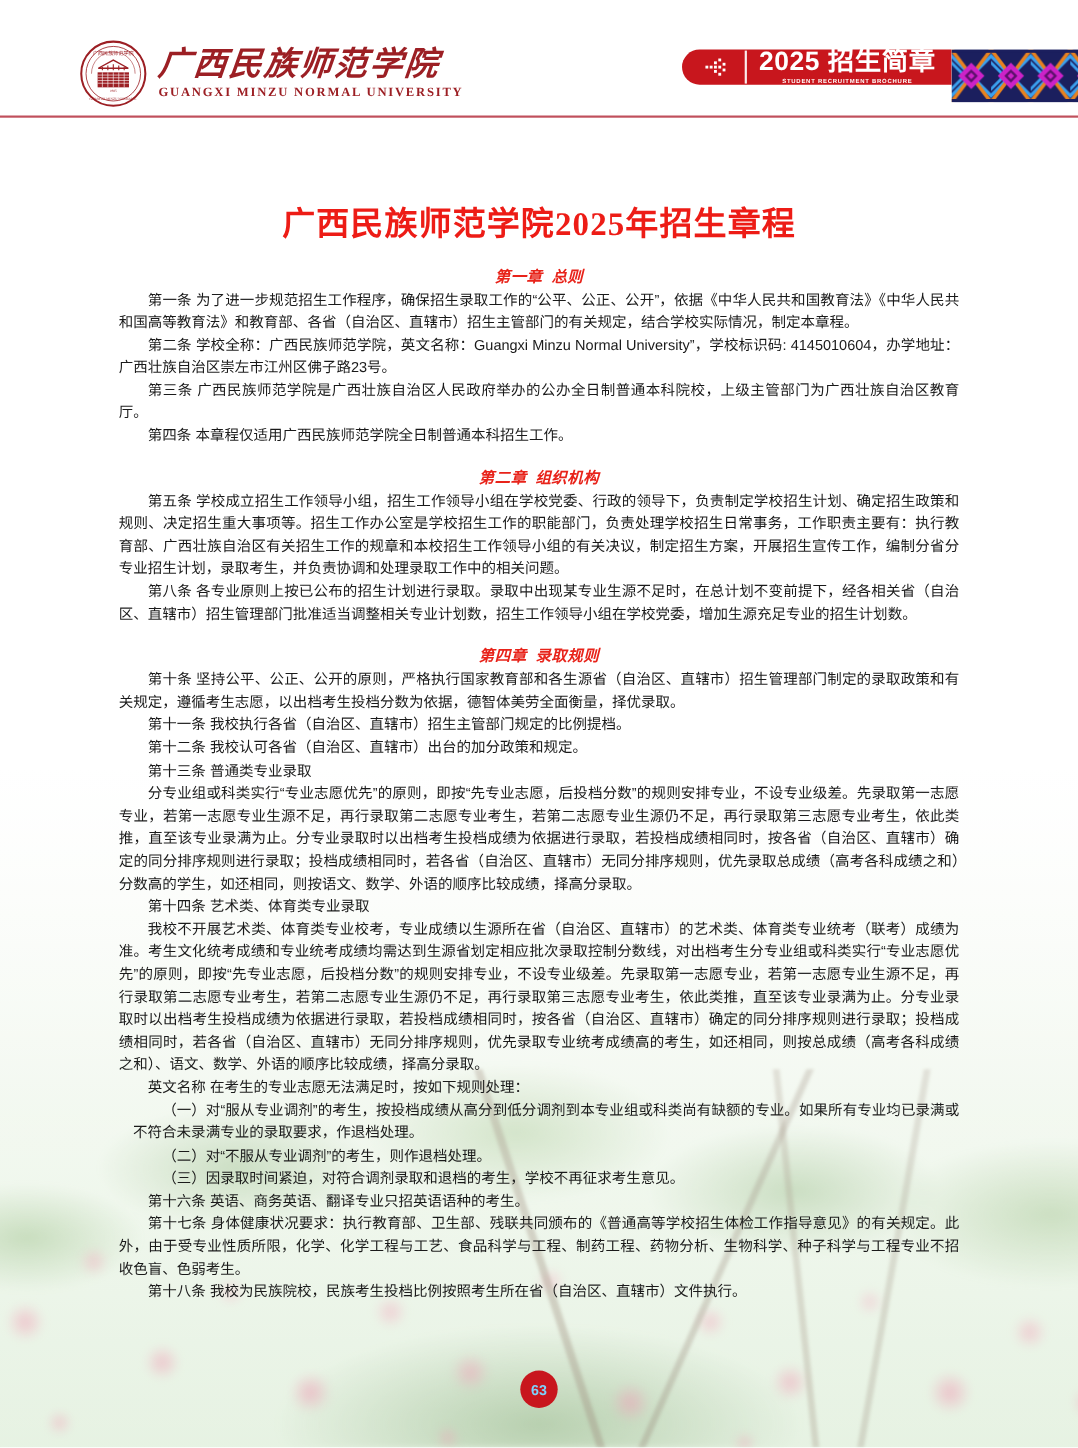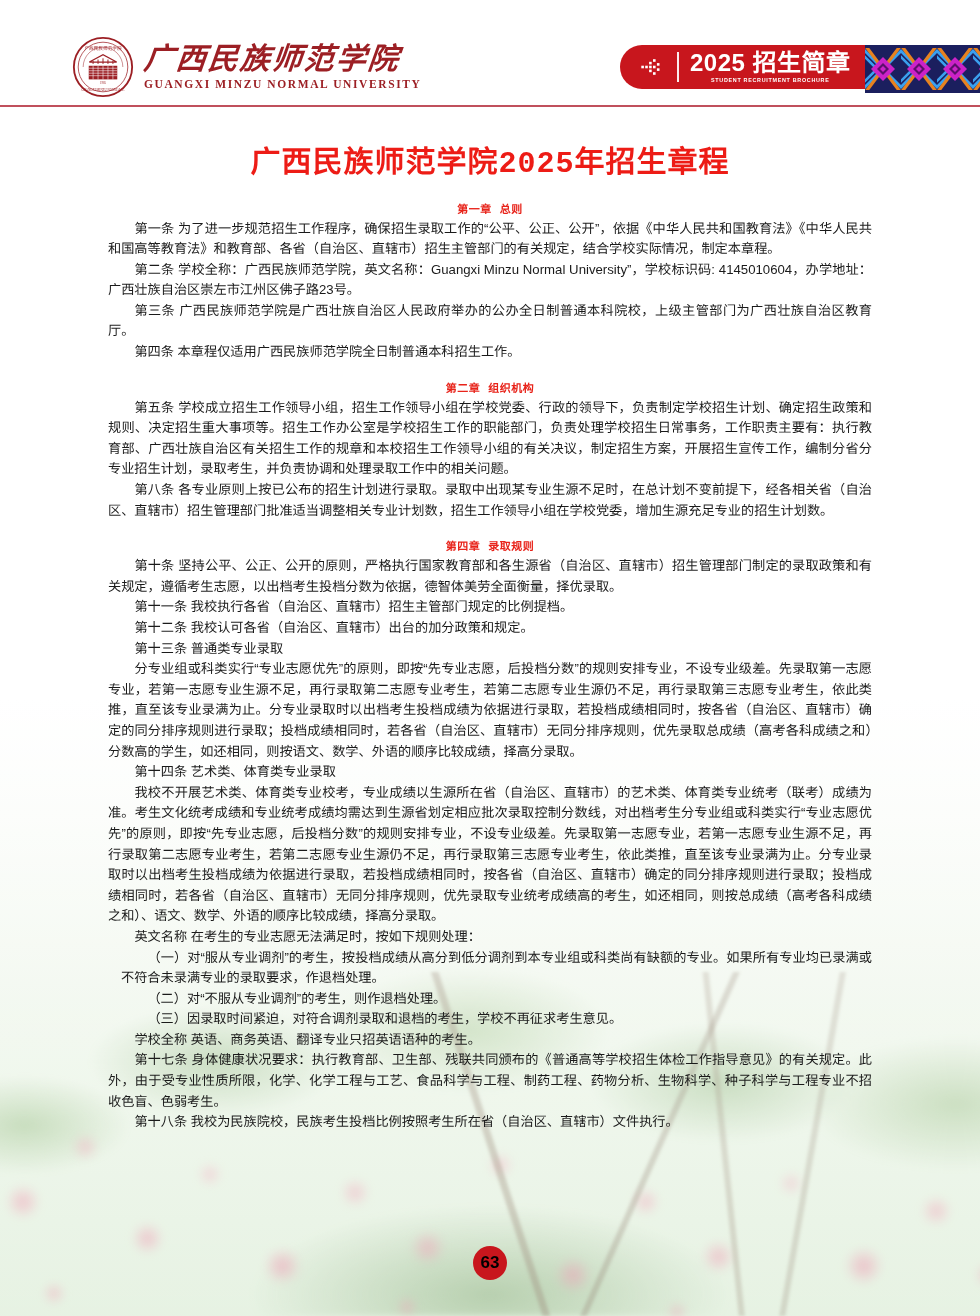--- a/index.html
+++ b/index.html
@@ -96,75 +96,76 @@
     font-size:11.5px;font-weight:700;color:#9c1f24;letter-spacing:1.6px;
     margin-top:5px;
   }
 
   .badge-block{position:absolute;left:620px;top:45px;display:flex;align-items:stretch;height:48px;}
   .badge{
     display:flex;align-items:center;gap:11px;
     background:#c8161d;
     border-radius:24px 0 0 24px;
     padding:0 14px 0 20px;
-    height:44px;
+    height:32px;
   }
   .badge .dots{width:26px;height:22px;flex:0 0 auto;}
   .badge .divider{width:2px;height:30px;background:#fff;opacity:.92;}
   .badge .txt{display:flex;flex-direction:column;justify-content:center;line-height:1;}
   .badge .txt .big{
     font-family:"Liberation Sans","DejaVu Sans",sans-serif;
     font-size:24px;font-weight:700;color:#fff;letter-spacing:.5px;white-space:nowrap;
   }
   .badge .txt .small{
     font-size:5.4px;font-weight:700;color:#fff;letter-spacing:.7px;margin-top:3px;white-space:nowrap;
     text-align:center;
   }
   .pattern{width:145px;height:48px;flex:0 0 auto;}
 
   .header-rule{position:absolute;left:0;right:0;top:105px;height:1.5px;background:#c0505c;z-index:6;}
 
   
   .doc{position:relative;z-index:4;padding:0 108px;}
   .doc-title{
     text-align:center;
-    font-family:Liberation Mono, monospace;
+    font-family:Liberation Serif, serif;
     font-size:30px;font-weight:700;color:#ed1c16;
     letter-spacing:1px;
-    margin:40px 0 0 0;
+    margin:80px 0 0 0;
     line-height:1.25;
   }
   .chapter{
     text-align:center;
-    font-size:11px;font-weight:700;color:#e8231a;
+    font-size:14px;font-weight:700;color:#e8231a;
     margin:16px 0 3px 0;
     letter-spacing:.5px;
+    font-style:italic;
   }
   .chapter .gap{display:inline-block;width:8px;}
   p.para{
     margin:0;
     font-size:13.2px;
     line-height:20.6px;
     color:#1a1a1a;
     text-align:justify;
     text-justify:inter-ideograph;
     text-indent:2em;
     letter-spacing:0;
   }
   p.para.sub{text-indent:2em;margin-left:13px;}
 
   
   .pagenum{
     position:absolute;z-index:7;
     left:50%;transform:translateX(-50%);
     bottom:36px;
     width:34px;height:34px;border-radius:50%;
-    background:#c8161d;color:#000000;
+    background:#c8161d;color:#7dd3fc;
     display:flex;align-items:center;justify-content:center;
-    font-size:17px;font-weight:700;
+    font-size:13px;font-weight:700;
     font-family:"Liberation Sans","DejaVu Sans",sans-serif;
   }
 </style>
 </head>
 <body>
 
 <div class="page">
 
   <div class="bg-photo">
     <div class="sky"></div>
@@ -278,21 +279,21 @@
     <p class="para">第十一条 我校执行各省（自治区、直辖市）招生主管部门规定的比例提档。</p>
     <p class="para">第十二条 我校认可各省（自治区、直辖市）出台的加分政策和规定。</p>
     <p class="para">第十三条 普通类专业录取</p>
     <p class="para">分专业组或科类实行“专业志愿优先”的原则，即按“先专业志愿，后投档分数”的规则安排专业，不设专业级差。先录取第一志愿专业，若第一志愿专业生源不足，再行录取第二志愿专业考生，若第二志愿专业生源仍不足，再行录取第三志愿专业考生，依此类推，直至该专业录满为止。分专业录取时以出档考生投档成绩为依据进行录取，若投档成绩相同时，按各省（自治区、直辖市）确定的同分排序规则进行录取；投档成绩相同时，若各省（自治区、直辖市）无同分排序规则，优先录取总成绩（高考各科成绩之和）分数高的学生，如还相同，则按语文、数学、外语的顺序比较成绩，择高分录取。</p>
     <p class="para">第十四条 艺术类、体育类专业录取</p>
     <p class="para">我校不开展艺术类、体育类专业校考，专业成绩以生源所在省（自治区、直辖市）的艺术类、体育类专业统考（联考）成绩为准。考生文化统考成绩和专业统考成绩均需达到生源省划定相应批次录取控制分数线，对出档考生分专业组或科类实行“专业志愿优先”的原则，即按“先专业志愿，后投档分数”的规则安排专业，不设专业级差。先录取第一志愿专业，若第一志愿专业生源不足，再行录取第二志愿专业考生，若第二志愿专业生源仍不足，再行录取第三志愿专业考生，依此类推，直至该专业录满为止。分专业录取时以出档考生投档成绩为依据进行录取，若投档成绩相同时，按各省（自治区、直辖市）确定的同分排序规则进行录取；投档成绩相同时，若各省（自治区、直辖市）无同分排序规则，优先录取专业统考成绩高的考生，如还相同，则按总成绩（高考各科成绩之和）、语文、数学、外语的顺序比较成绩，择高分录取。</p>
     <p class="para">英文名称 在考生的专业志愿无法满足时，按如下规则处理：</p>
     <p class="para sub">（一）对“服从专业调剂”的考生，按投档成绩从高分到低分调剂到本专业组或科类尚有缺额的专业。如果所有专业均已录满或不符合未录满专业的录取要求，作退档处理。</p>
     <p class="para sub">（二）对“不服从专业调剂”的考生，则作退档处理。</p>
     <p class="para sub">（三）因录取时间紧迫，对符合调剂录取和退档的考生，学校不再征求考生意见。</p>
-    <p class="para">学校全称 英语、商务英语、翻译专业只招英语语种的考生。</p>
+    <p class="para">第十六条 英语、商务英语、翻译专业只招英语语种的考生。</p>
     <p class="para">第十七条 身体健康状况要求：执行教育部、卫生部、残联共同颁布的《普通高等学校招生体检工作指导意见》的有关规定。此外，由于受专业性质所限，化学、化学工程与工艺、食品科学与工程、制药工程、药物分析、生物科学、种子科学与工程专业不招收色盲、色弱考生。</p>
     <p class="para">第十八条 我校为民族院校，民族考生投档比例按照考生所在省（自治区、直辖市）文件执行。</p>
 
   </div>
 
   <div class="pagenum">63</div>
 
 </div>
 
 </body></html>

